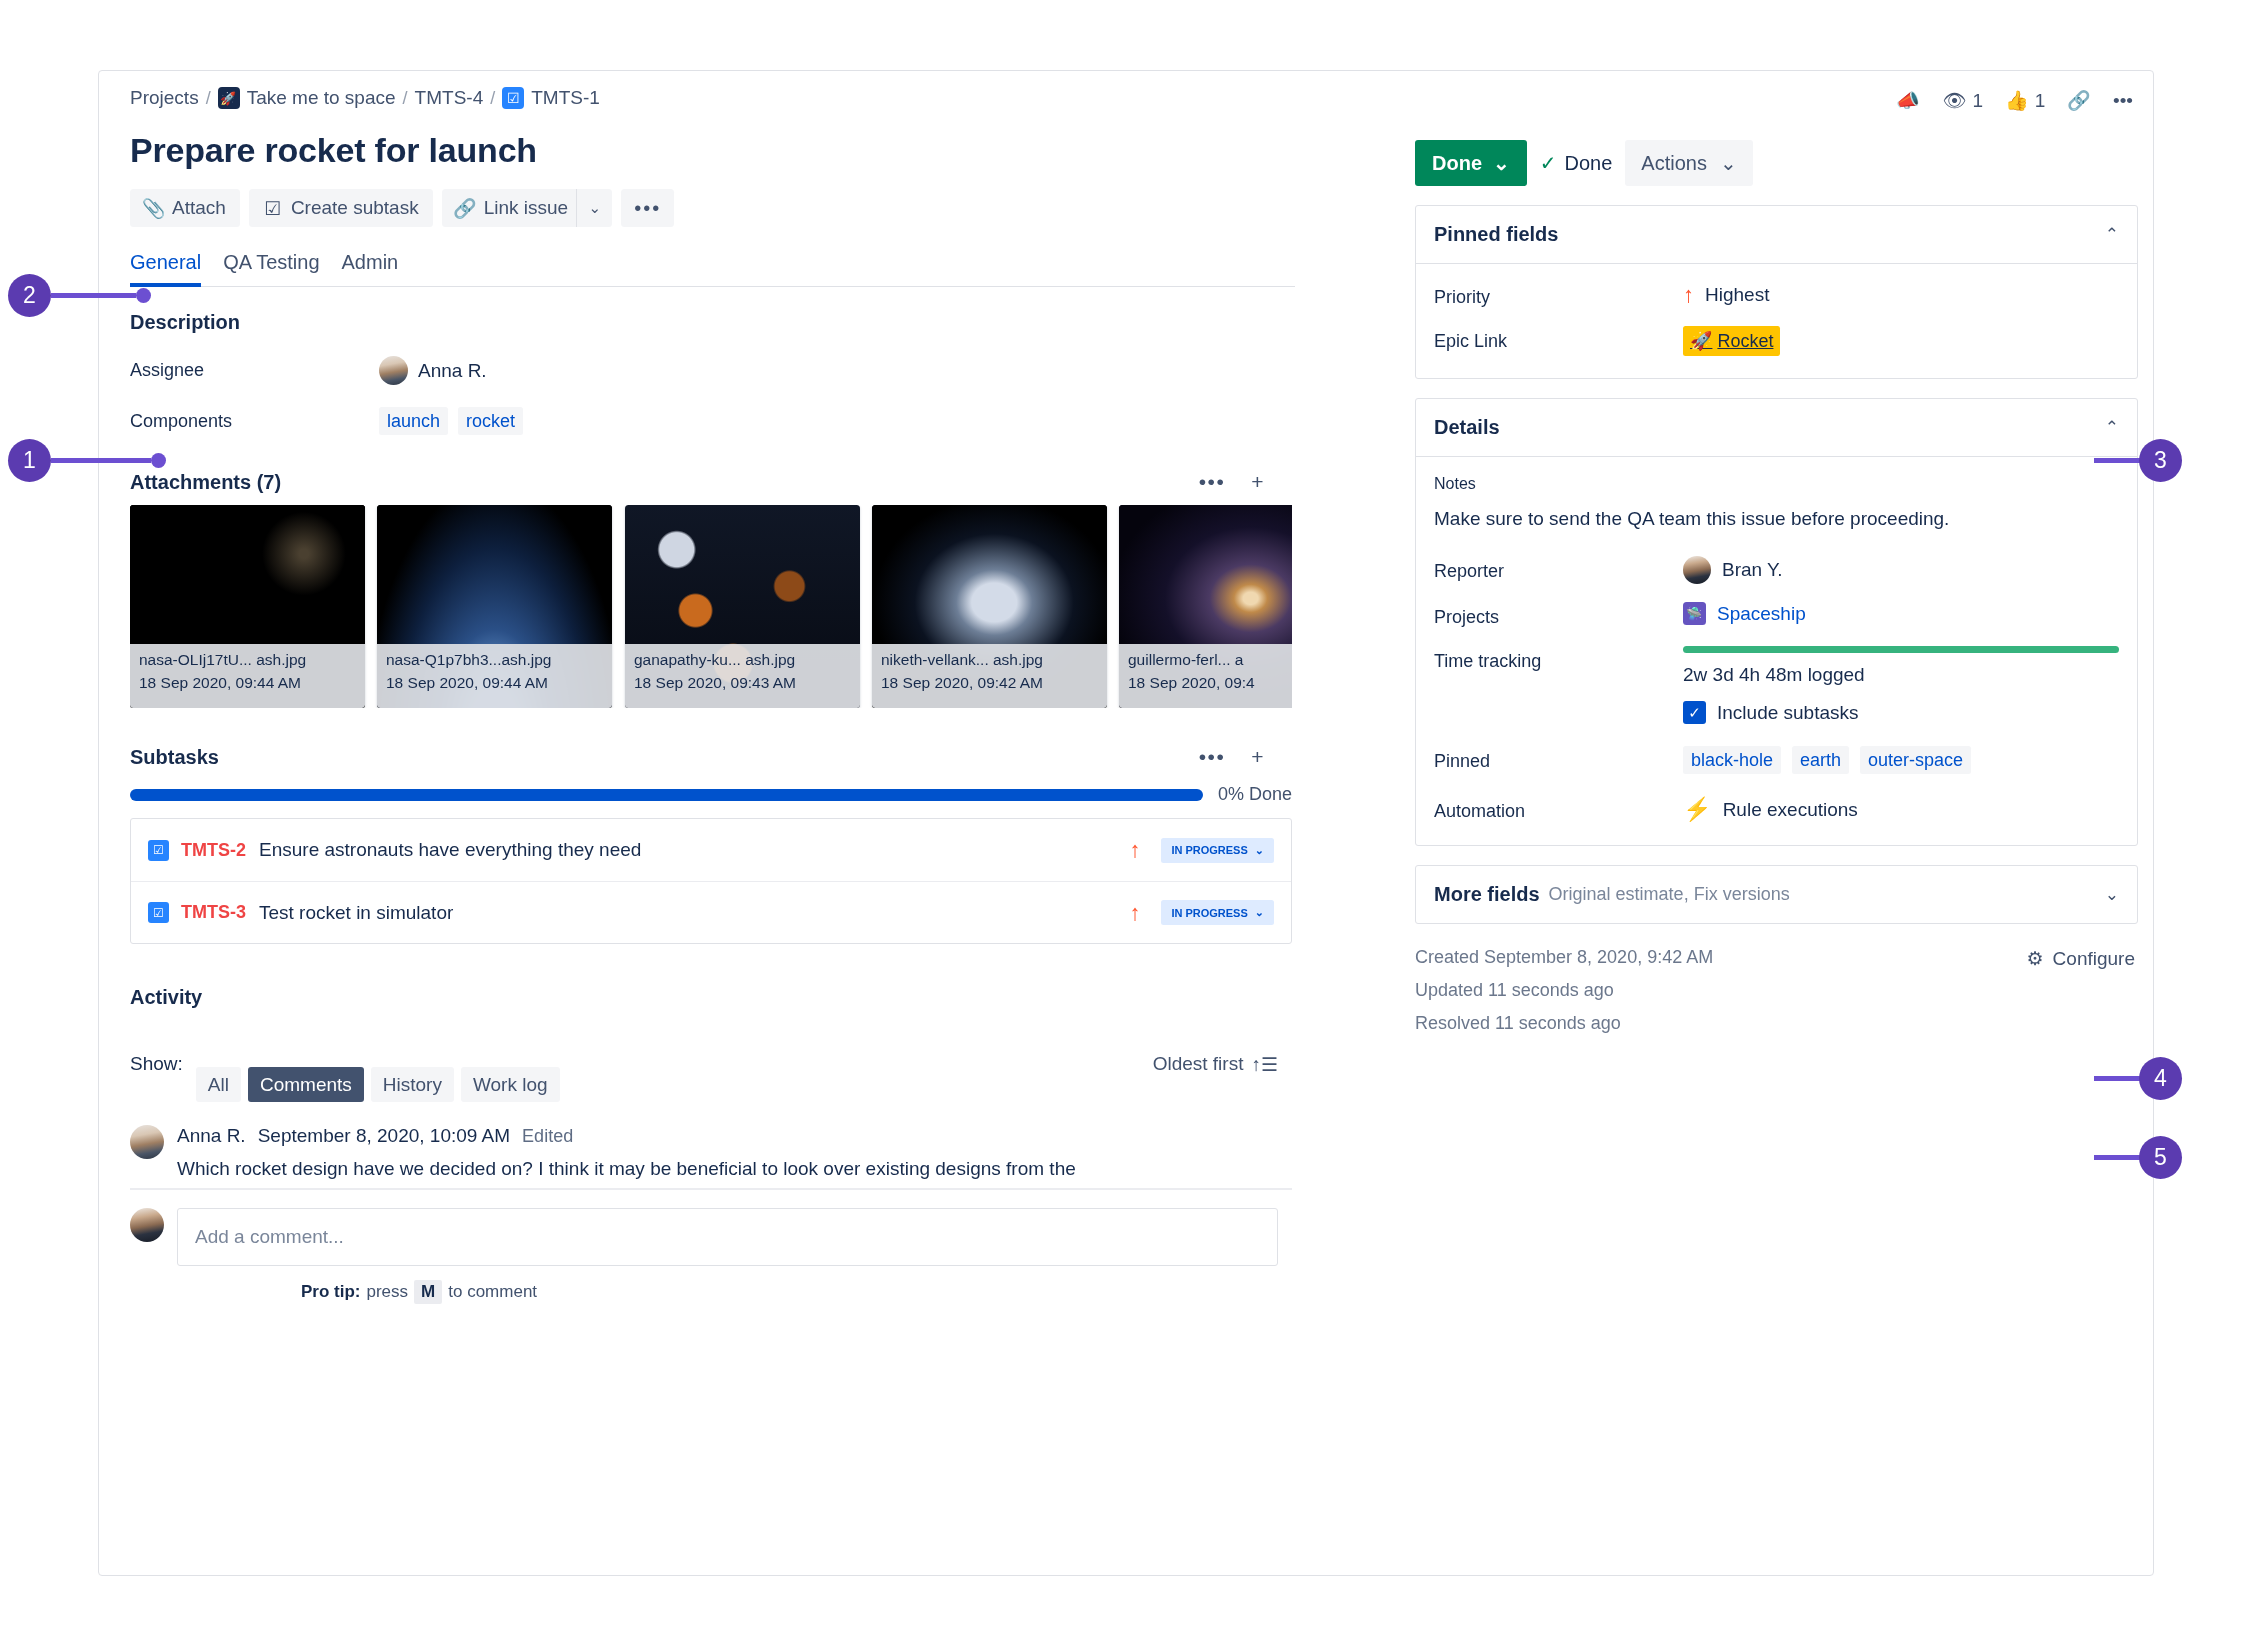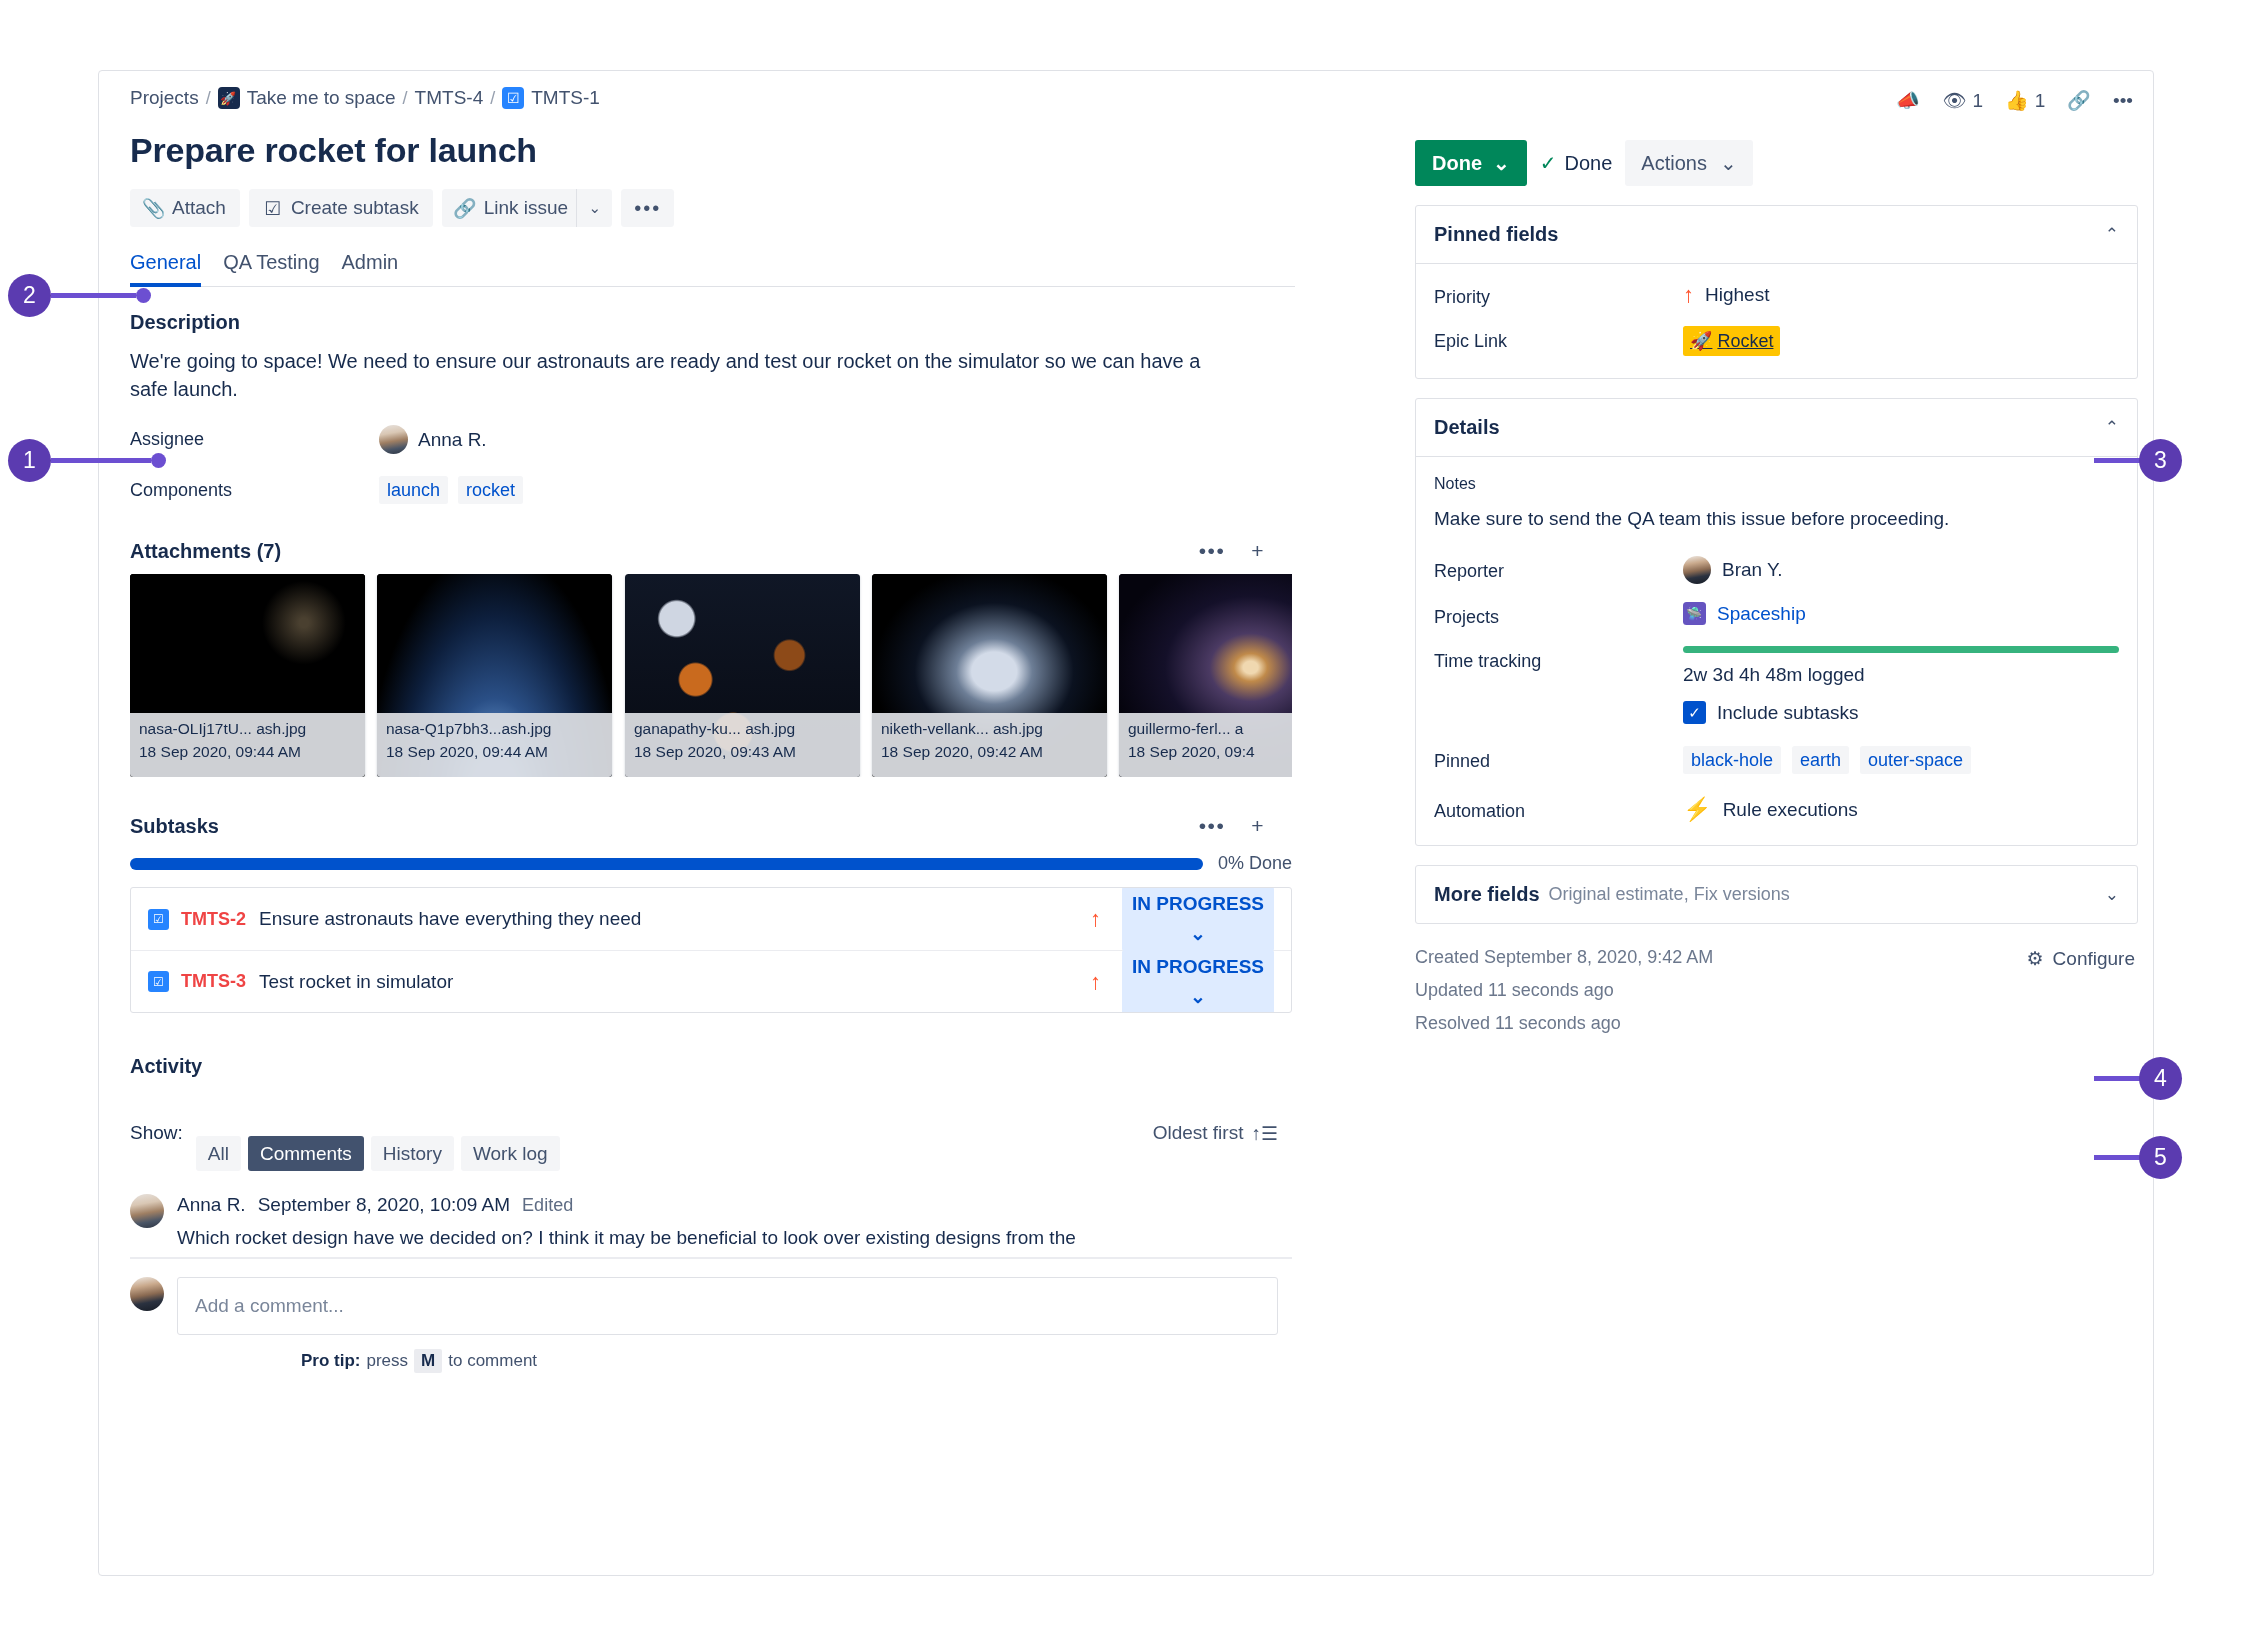--- a/index.html
+++ b/index.html
@@ -109,22 +109,22 @@
   .ptext { font-size: 18px; color:#42526e; white-space:nowrap; }
   .sub-list { margin-left:14px; margin-top: 13px; width: 1162px;
               border:1.5px solid #dfe1e6; border-radius:3px; overflow:hidden; }
   .sub-row { display:flex; align-items:center; height: 62px; padding: 0 17px; }
   .sub-row + .sub-row { border-top: 1.5px solid #ebecf0; }
   .sub-ico { width: 21px; height:21px; border-radius:3px; background:#2684ff; color:#fff;
              font-size:12px; display:flex; align-items:center; justify-content:center; flex:none; }
   .sub-key { color:#ef4444; font-size: 18px; font-weight:bold; margin-left: 12px; }
   .sub-sum { font-size: 19px; color:#172b4d; margin-left: 13px; flex:1; }
   .sub-prio { color:#ff5630; font-size: 22px; margin-right: 21px; }
-  .sub-status { background:#deebff; color:#0052cc; font-weight:bold; font-size: 19px;
-                border-radius:2.5px; padding: 6px 10px; display:flex; align-items:center; gap:7px; cursor:pointer;flex-direction:column; }
+  .sub-status { background:#deebff; color:#0052cc; font-weight:bold; font-size: 11px;
+                border-radius:2.5px; padding: 6px 10px; display:flex; align-items:center; gap:7px; cursor:pointer; }
 
   
   .act-head { padding-left:14px; margin-top: 42px; }
   .show-row { display:flex; align-items:center; padding-left:14px; margin-top: 17px; width:1162px; }
   .show-lbl { font-size: 19px; color:#172b4d; margin-right: 13px; }
   .fbtn { background:#f4f5f7; border:none; border-radius:3px; height: 35px; padding: 0 12px;
           font-size: 19px; color:#42526e; font-family:"Liberation Sans",sans-serif; cursor:pointer; margin-right: 7px; margin-top: 41px; }
   .fbtn.active { background:#42526e; color:#fff; }
   .sortctl { margin-left:auto; font-size: 19px; color:#42526e; display:flex; align-items:center; gap:8px; cursor:pointer; }
 
@@ -242,21 +242,20 @@
 
     <div class="tabs">
       <div class="tab active">General</div>
       <div class="tab">QA Testing</div>
       <div class="tab">Admin</div>
     </div>
     <div class="tabs-rule"></div>
 
     <div class="desc-wrap">
       <div class="sec-head">Description</div>
-      <div class="body-text">We're going to space! We need to ensure our astronauts are ready and test our rocket on the simulator so we can have a safe launch.</div>
     </div>
 
     <div class="fieldrow">
       <div class="fieldlabel">Assignee</div>
       <div class="fieldval">
         <span class="avatar av-anna" style="width:29px;height:29px"></span>
         <span>Anna R.</span>
       </div>
     </div>
 

